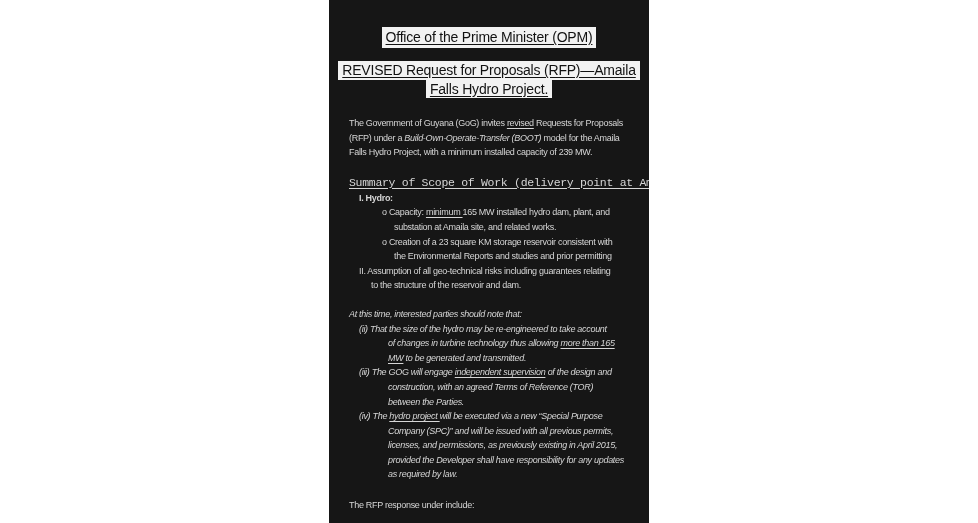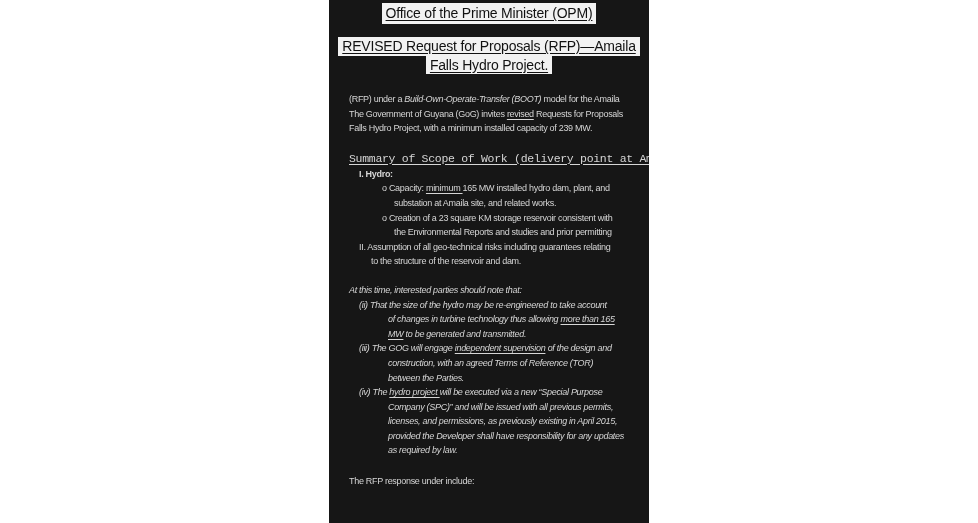--- a/index.html
+++ b/index.html
@@ -3,21 +3,21 @@
 <meta charset="utf-8">
 <style>
   html,body{margin:0;padding:0;background:#ffffff;}
   .canvas{
     position:relative;width:978px;height:523px;background:#ffffff;
     font-family:"Liberation Sans","DejaVu Sans",sans-serif;overflow:hidden;
   }
   .doc{
     position:absolute;left:329px;top:0;width:320px;height:523px;
     background:#161616;color:#d6d6d6;overflow:hidden;box-sizing:border-box;
-    padding-top:2px;
+    padding-top:26px;
   }
   
   .title-wrap{text-align:center;}
   .title-wrap.t1 .tline{line-height:21px;}
   .title-wrap.t2{margin-top:13px;}
   .title-wrap.t2 .tline{line-height:18.5px;}
   .hl{
     display:inline-block;background:#f2f2f2;color:#111111;
     padding:0px 4px;font-size:14px;letter-spacing:-0.2px;
     text-decoration:underline;text-decoration-color:#111;text-underline-offset:2px;
@@ -52,22 +52,22 @@
   <div class="doc">
     <div class="title-wrap t1" id="title1">
         <div class="tline"><span class="hl">Office of the Prime Minister (OPM)</span></div>
       </div>
     <div class="title-wrap t2" id="title2">
         <div class="tline"><span class="hl">REVISED Request for Proposals (RFP)—Amaila</span></div>
         <div class="tline"><span class="hl">Falls Hydro Project.</span></div>
       </div>
     <div class="doc-body" id="doc-body">
         <div class="blk intro">
+          <div class="line lvl-base"><span>The Government of Guyana (GoG) invites </span><span class="rs-u">revised</span><span> Requests for Proposals</span></div>
           <div class="line lvl-base"><span>(RFP) under a </span><span class="rs-i">Build-Own-Operate-Transfer (BOOT)</span><span> model for the Amaila</span></div>
-          <div class="line lvl-base"><span>The Government of Guyana (GoG) invites </span><span class="rs-u">revised</span><span> Requests for Proposals</span></div>
           <div class="line lvl-base"><span>Falls Hydro Project, with a minimum installed capacity of 239 MW.</span></div>
         </div>
         <div class="blk scope-heading">
           <div class="line lvl-base"><span class="rs-u">Summary of Scope of Work (delivery point at Amaila):</span></div>
         </div>
         <div class="blk scope-list">
           <div class="line lvl-m1"><span class="rs-b">I. Hydro:</span></div>
           <div class="line lvl-b"><span>o Capacity: </span><span class="rs-u">minimum </span><span>165 MW installed hydro dam, plant, and</span></div>
           <div class="line lvl-bc"><span>substation at Amaila site, and related works.</span></div>
           <div class="line lvl-b"><span>o Creation of a 23 square KM storage reservoir consistent with</span></div>

